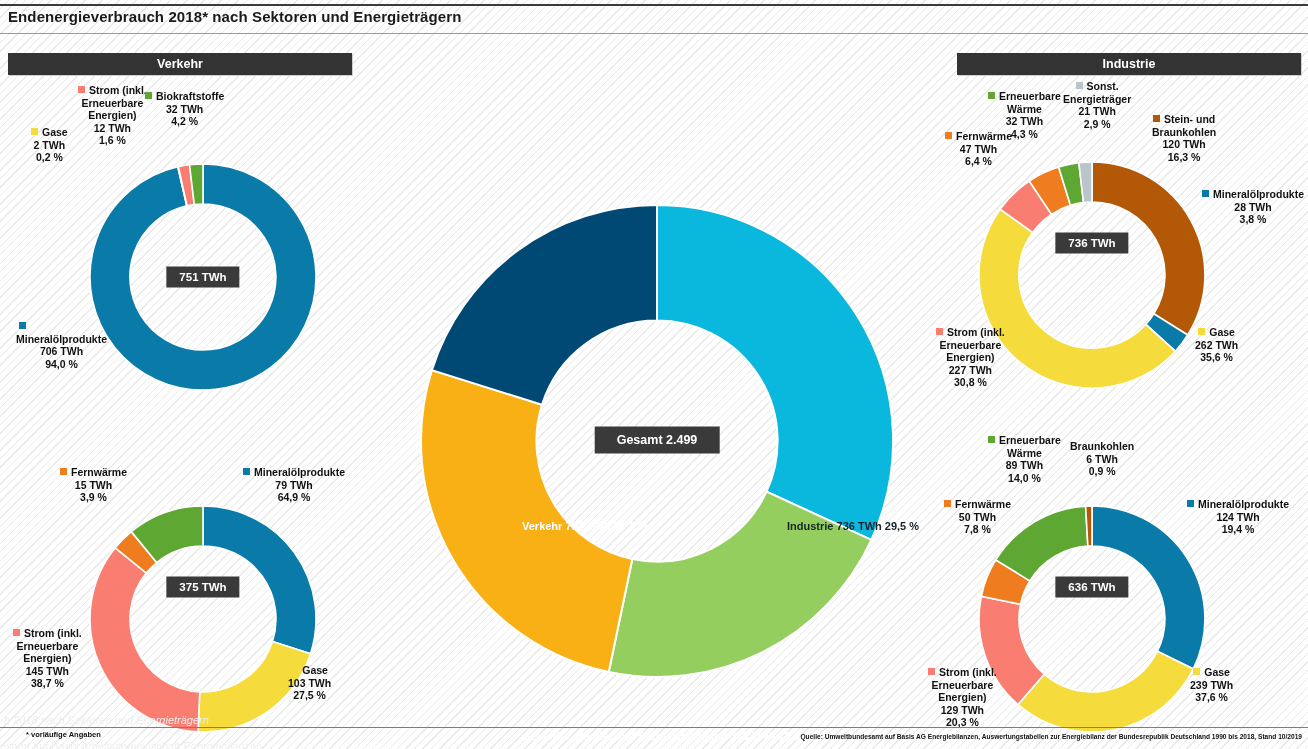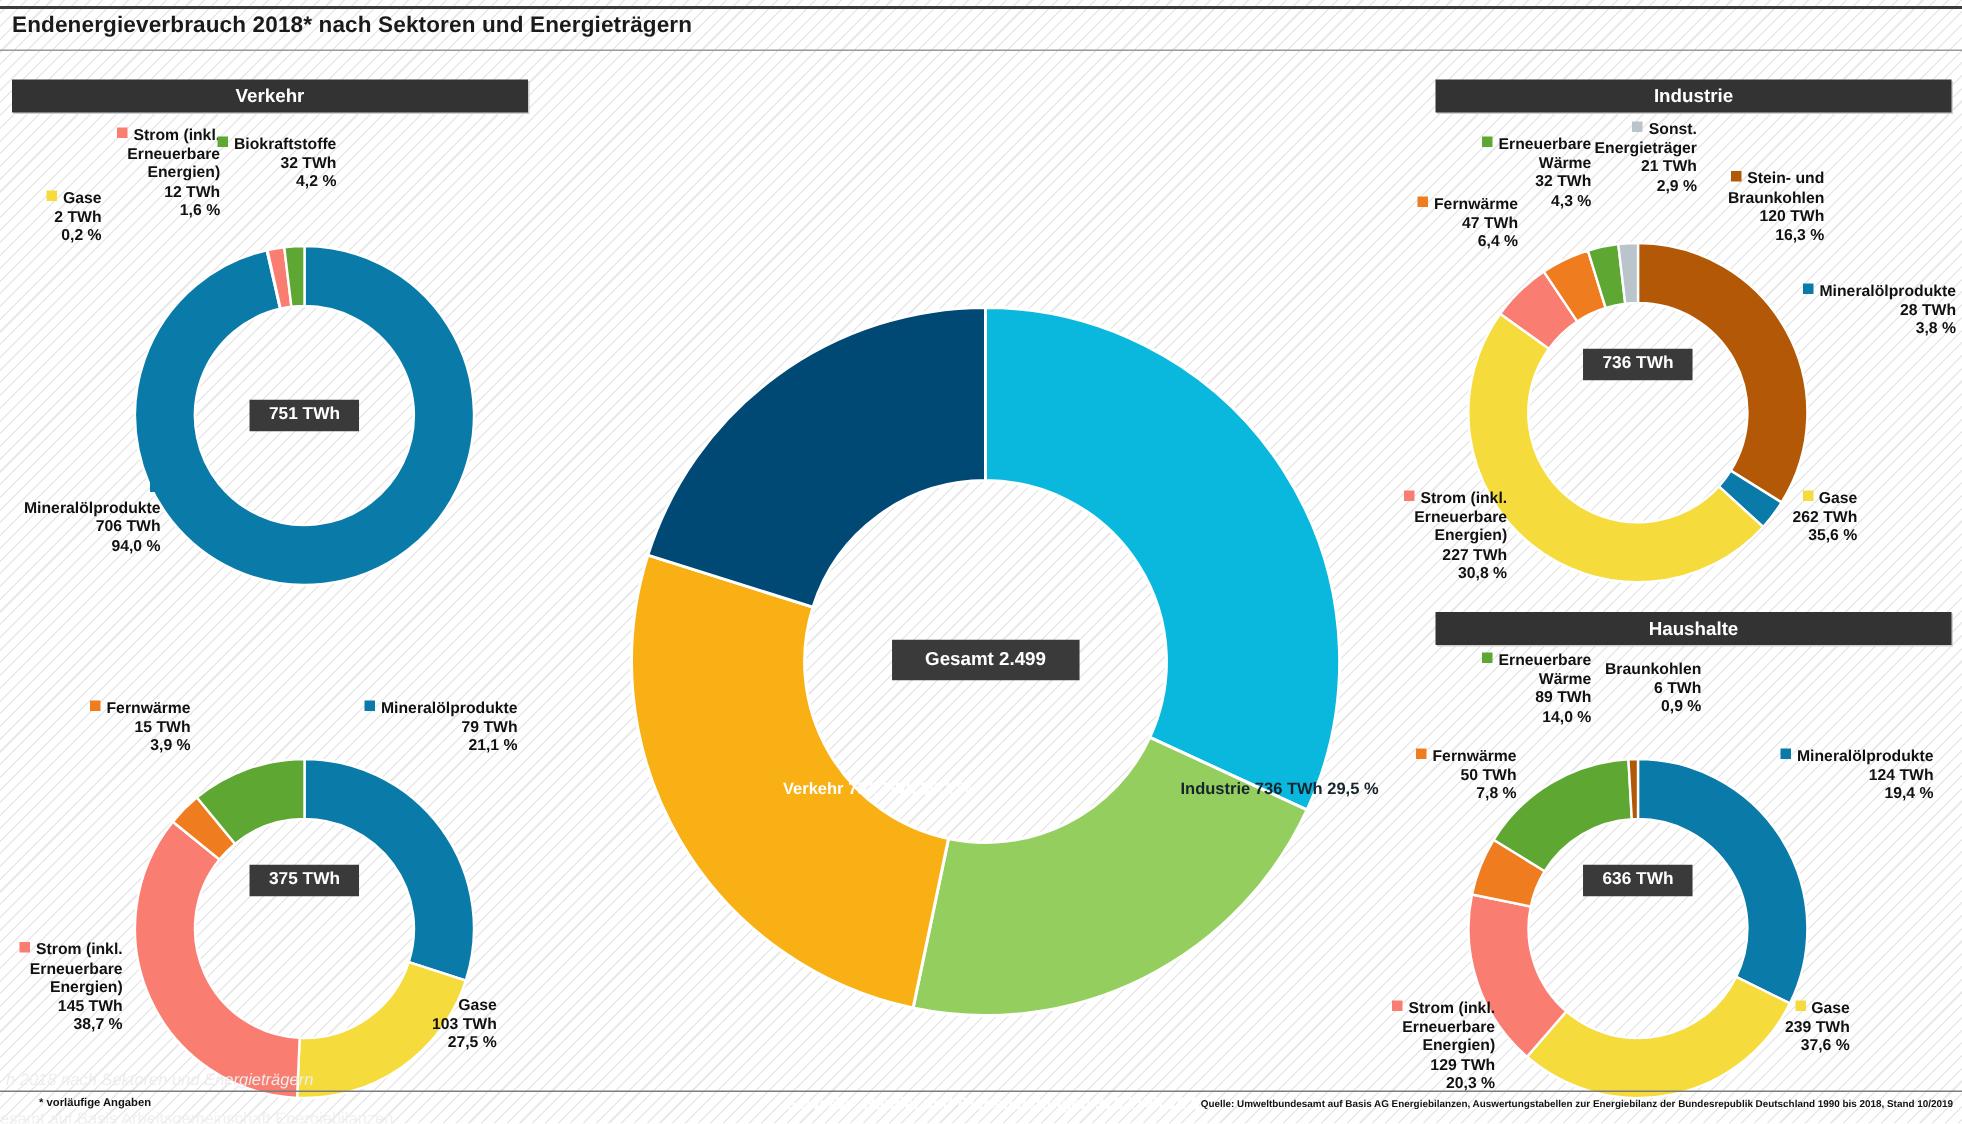--- a/index.html
+++ b/index.html
@@ -51,21 +51,21 @@
   }
   .center-pill.big{font-size:12.5px;padding:6px 22px 7px;}
 
   
   .lbl{
     position:absolute;
     font-size:10.5px;font-weight:bold;line-height:12.6px;
     color:#111111;white-space:nowrap;
   }
   .lbl .ln{display:block;}
-  .lbl.c{text-align:right;}
+  .lbl.c{text-align:center;}
   .swatch{
     display:inline-block;width:7px;height:7px;
     vertical-align:1px;margin-right:4px;
   }
 
   
   .slice-lbl{
     position:absolute;text-align:center;
     font-size:11px;font-weight:bold;line-height:14px;
     white-space:nowrap;
@@ -157,21 +157,21 @@
     <div class="center-pill" style="left:115px;top:83px;">375 TWh</div>
   </div>
   <div class="lbl c" style="left:60px;top:466px;">
     <span class="ln"><span class="swatch" style="background:#ef7d20"></span><span>Fernwärme</span></span>
     <span class="ln">15 TWh</span>
     <span class="ln">3,9 %</span>
   </div>
   <div class="lbl c" style="left:243px;top:466px;">
     <span class="ln"><span class="swatch" style="background:#0a7aa8"></span><span>Mineralölprodukte</span></span>
     <span class="ln">79 TWh</span>
-    <span class="ln">21,1 %</span>
+    <span class="ln">64,9 %</span>
   </div>
   <div class="lbl c" style="left:13px;top:627px;">
     <span class="ln"><span class="swatch" style="background:#fa7d72"></span><span>Strom (inkl.</span></span>
     <span class="ln">Erneuerbare</span>
     <span class="ln">Energien)</span>
     <span class="ln">145 TWh</span>
     <span class="ln">38,7 %</span>
   </div>
   <div class="lbl c" style="left:288px;top:664px;">
     <span class="ln"><span class="swatch" style="background:#f5dc3c"></span><span>Gase</span></span>
@@ -237,23 +237,20 @@
     <span class="ln">35,6 %</span>
   </div>
   <div class="lbl c" style="left:936px;top:326px;">
     <span class="ln"><span class="swatch" style="background:#fa7d72"></span><span>Strom (inkl.</span></span>
     <span class="ln">Erneuerbare</span>
     <span class="ln">Energien)</span>
     <span class="ln">227 TWh</span>
     <span class="ln">30,8 %</span>
   </div>
 
-  <div class="panel" style="left:957px;top:408px;width:344px;">
-    <div class="panel-header">Haushalte</div>
-  </div>
   <div class="donut-wrap" style="position:absolute;left:977px;top:504px;width:230px;height:230px;">
     <svg width="230" height="230" viewBox="0 0 230 230">
       <g transform="translate(115,115)">
 
         <path fill="#0a7aa8" stroke="#ffffff" stroke-width="1.6" d="M 0 -113 A 113 113 0 0 1 101.29 49.93 L 65.44 32.26 A 73 73 0 0 0 0 -73 Z"></path>
 
         <path fill="#f5dc3c" stroke="#ffffff" stroke-width="1.6" d="M 101.29 49.93 A 113 113 0 0 1 -73.99 85.52 L -47.80 55.25 A 73 73 0 0 0 65.44 32.26 Z"></path>
 
         <path fill="#fa7d72" stroke="#ffffff" stroke-width="1.6" d="M -73.99 85.52 A 113 113 0 0 1 -110.67 -22.66 L -71.50 -14.64 A 73 73 0 0 0 -47.80 55.25 Z"></path>
 

